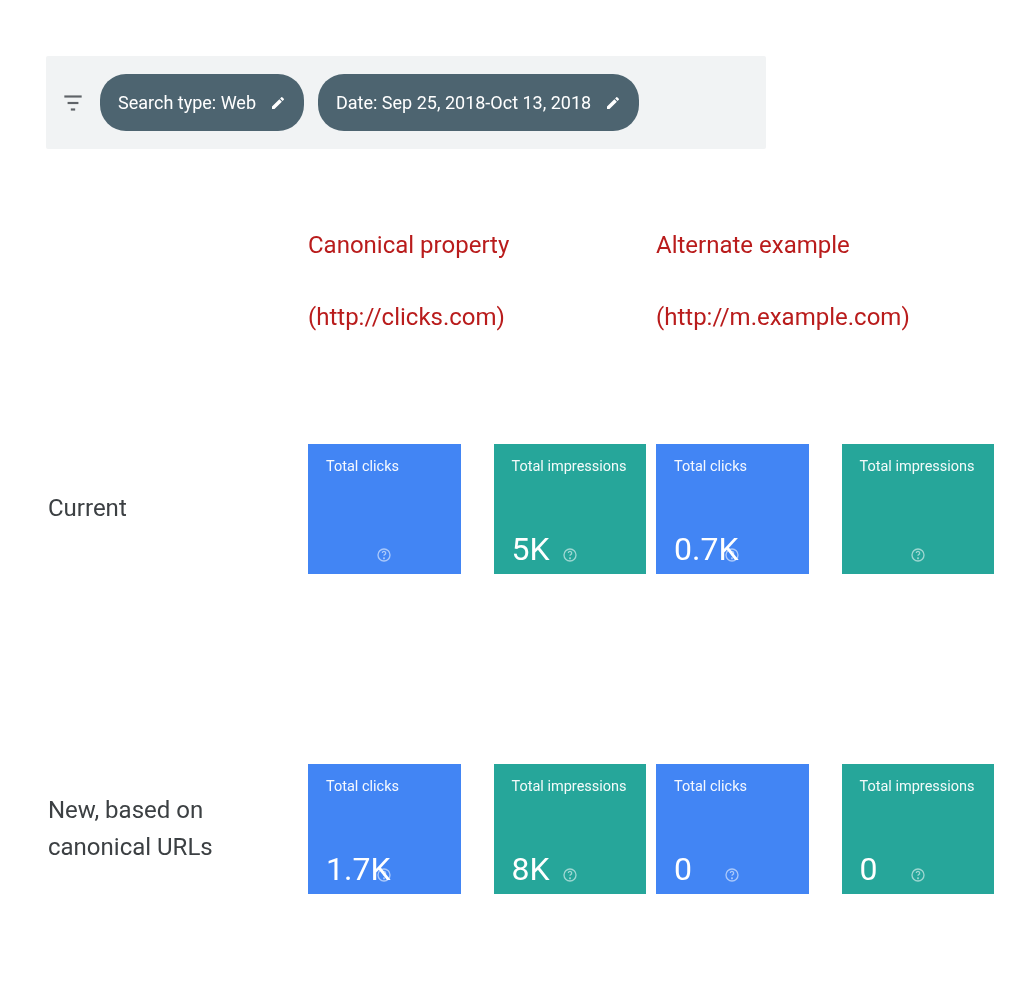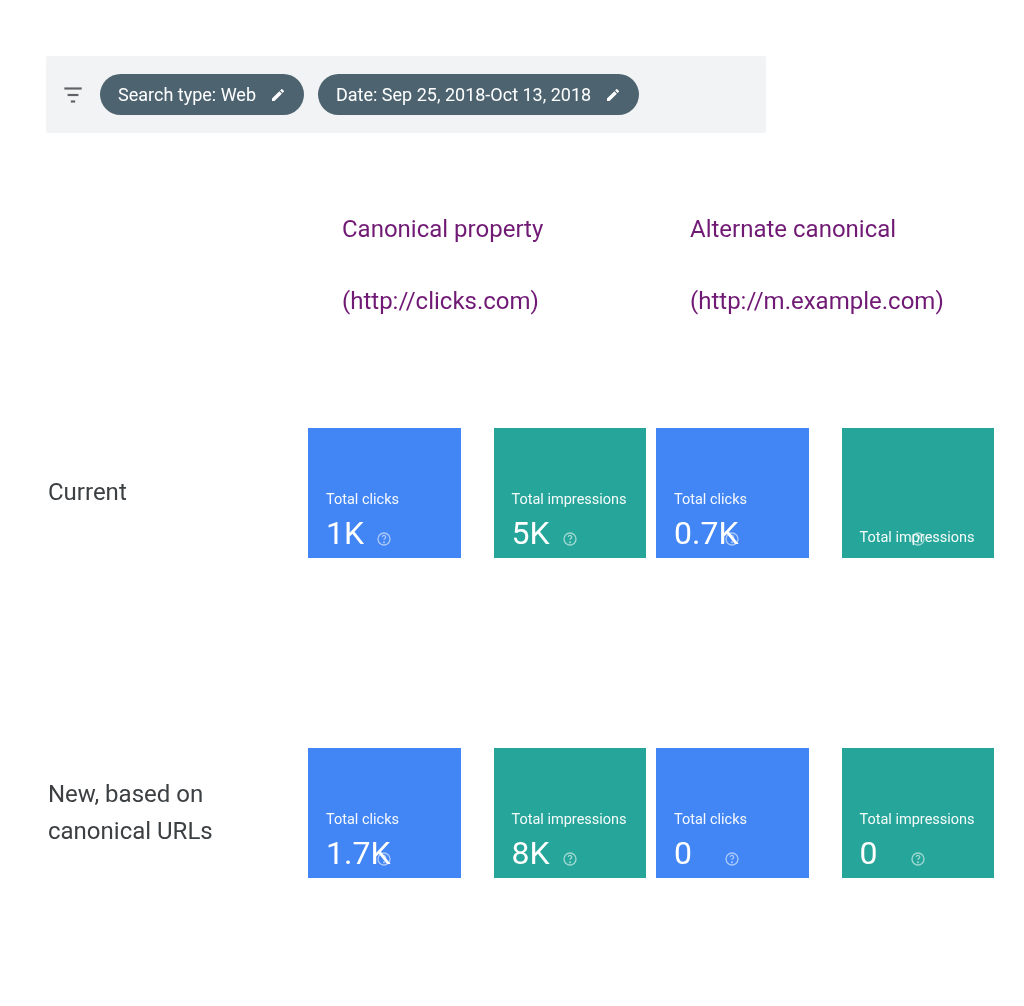--- a/index.html
+++ b/index.html
@@ -29,42 +29,41 @@
       color: #5f6368;
       display: flex;
       align-items: center;
     }
     .chip {
       display: inline-flex;
       align-items: center;
       background: #4d6470;
       color: #ffffff;
       font-size: 18px;
-      padding: 10px 18px;
+      padding: 18px 18px;
       border-radius: 26px;
       gap: 14px;
     }
     .chip .pencil-icon {
       display: inline-flex;
     }
     .grid {
       display: grid;
       grid-template-columns: 260px 338px 10px 338px;
       column-gap: 0;
       margin-left: 48px;
       margin-top: 80px;
     }
     .grid .gap {
       width: 10px;
     }
     .col-header {
       font-size: 24px;
-      color: #701a75;
+      color: #b91c1c;
       line-height: 1.35;
-      margin-left: 34px;
     }
     .col-header .sub {
       display: block;
       margin-top: 40px;
       font-size: 24px;
     }
     .row-label {
       font-size: 24px;
       color: #3c4043;
       display: flex;
@@ -76,21 +75,21 @@
       display: flex;
       height: 130px;
     }
     .tile {
       flex: 1 1 50%;
       color: #ffffff;
       padding: 14px 16px 6px 18px;
       position: relative;
       display: flex;
       flex-direction: column;
-      justify-content: flex-end;
+      justify-content: space-between;
     }
     .tile .small {
       font-size: 14.5px;
       opacity: 0.95;
       margin-bottom: 6px;
     }
     .tile .big {
       font-size: 32px;
       font-weight: 400;
     }
@@ -155,36 +154,35 @@
 
 <div class="grid">
 
   <div class="row-label header-row"></div>
   <div class="col-header">
     <span>Canonical property</span>
     <span class="sub">(http://clicks.com)</span>
   </div>
   <div class="gap"></div>
   <div class="col-header">
-    <span>Alternate canonical</span>
+    <span>Alternate example</span>
     <span class="sub">(http://m.example.com)</span>
   </div>
 
   <div style="height:110px"></div>
     <div></div>
     <div></div>
     <div></div>
 
   <div class="row-label metrics-row">
     <span>Current</span>
   </div>
   <div class="pair">
     <div class="tile blue">
       <div class="small">Total clicks</div>
-      <div class="big">1K</div>
       <span class="q"><svg width="16" height="16" viewBox="0 0 24 24" fill="none" stroke="#ffffff" stroke-width="2">
             <circle cx="12" cy="12" r="9"></circle>
             <path d="M9.5 9a2.5 2.5 0 1 1 3.5 2.3c-.9.4-1 .9-1 1.7"></path>
             <circle cx="12" cy="17" r="0.6" fill="#ffffff"></circle>
           </svg></span>
     </div>
     <div class="tile teal">
       <div class="small">Total impressions</div>
       <div class="big">5K</div>
       <span class="q"><svg width="16" height="16" viewBox="0 0 24 24" fill="none" stroke="#ffffff" stroke-width="2">

